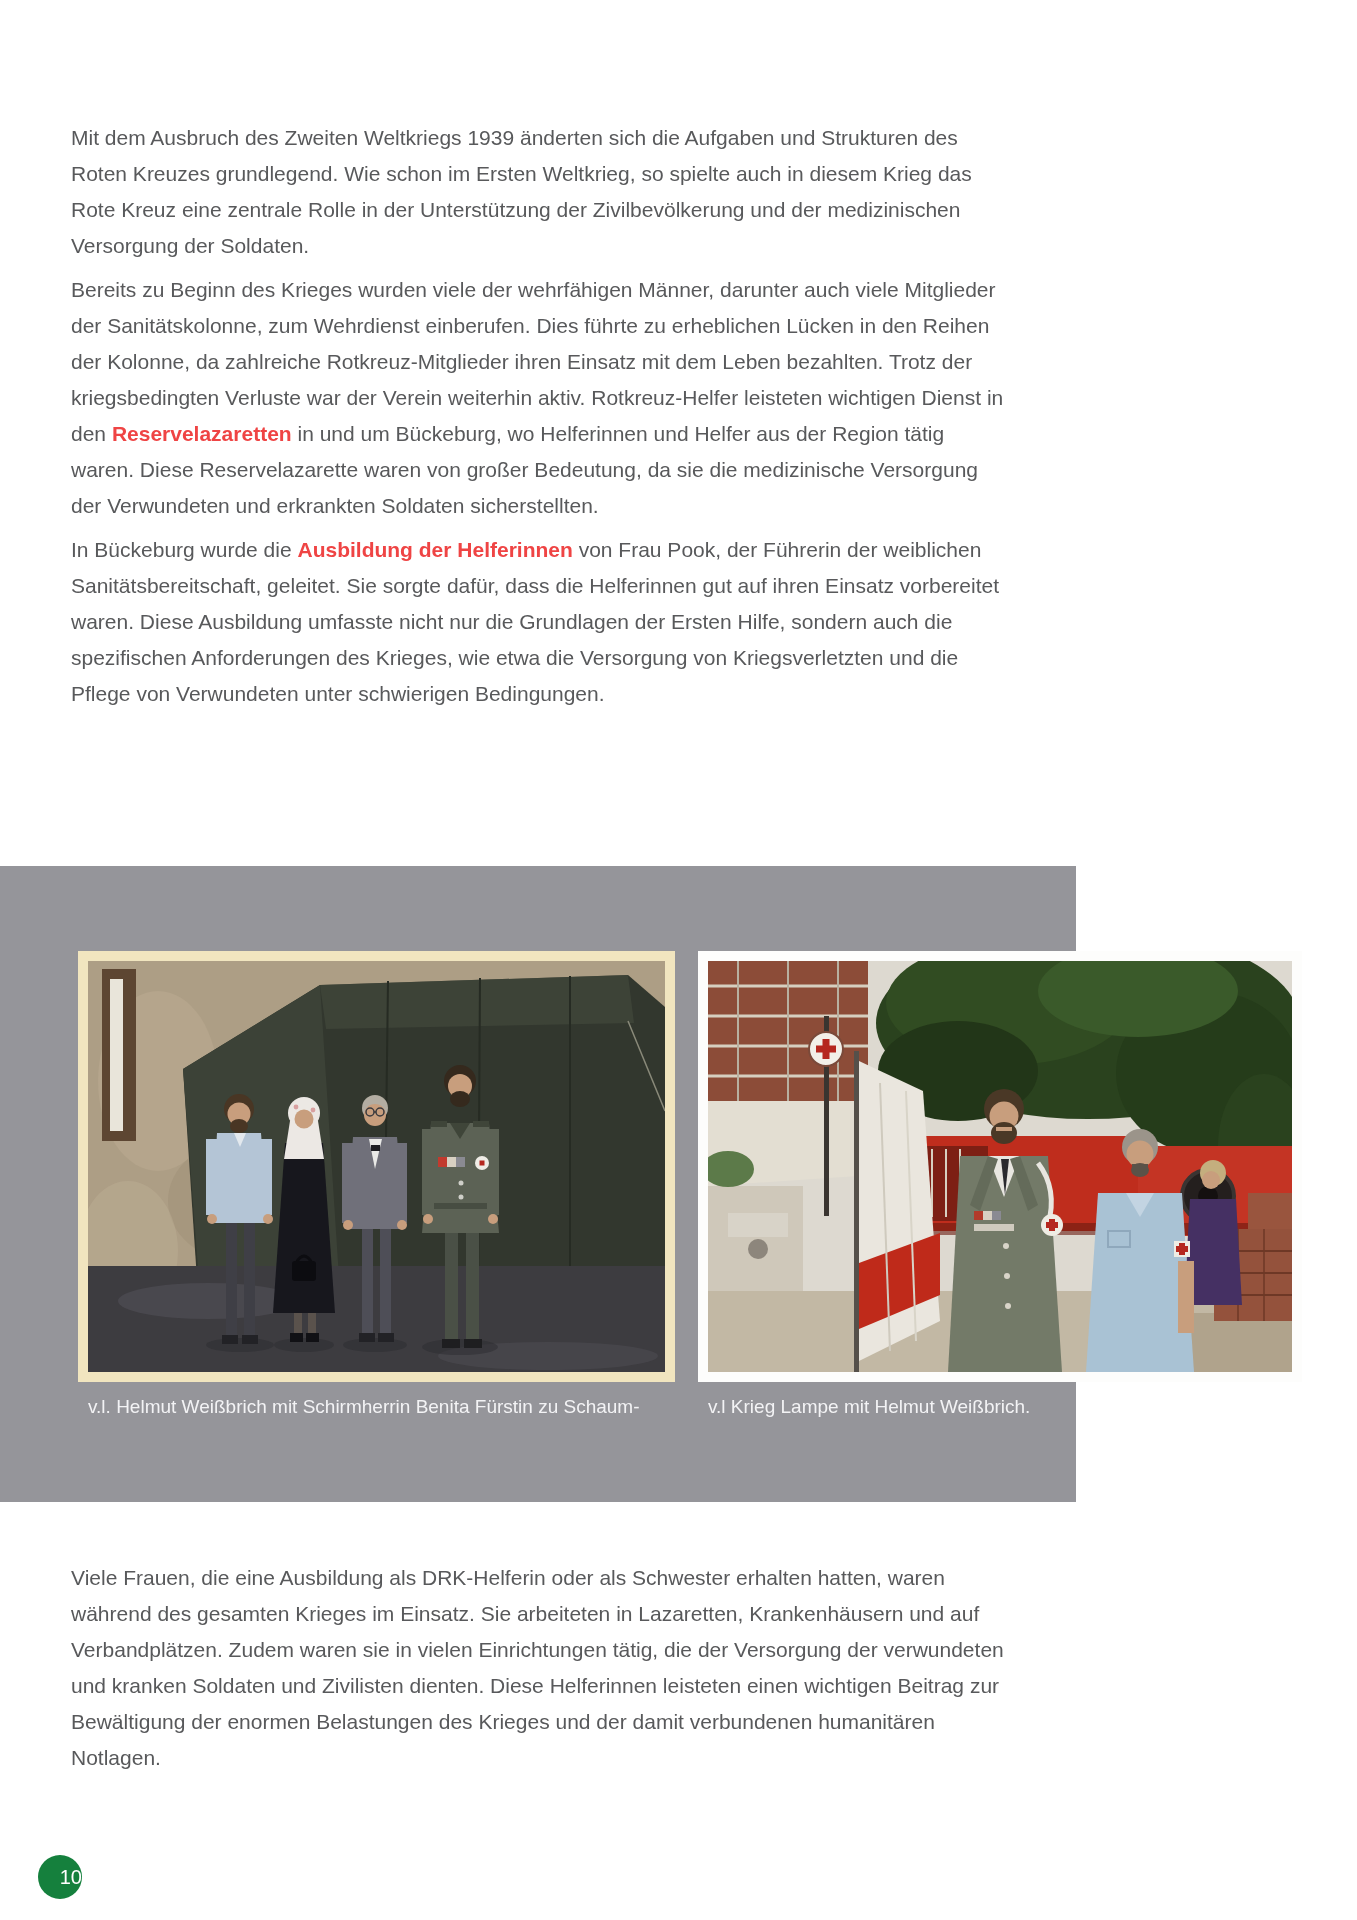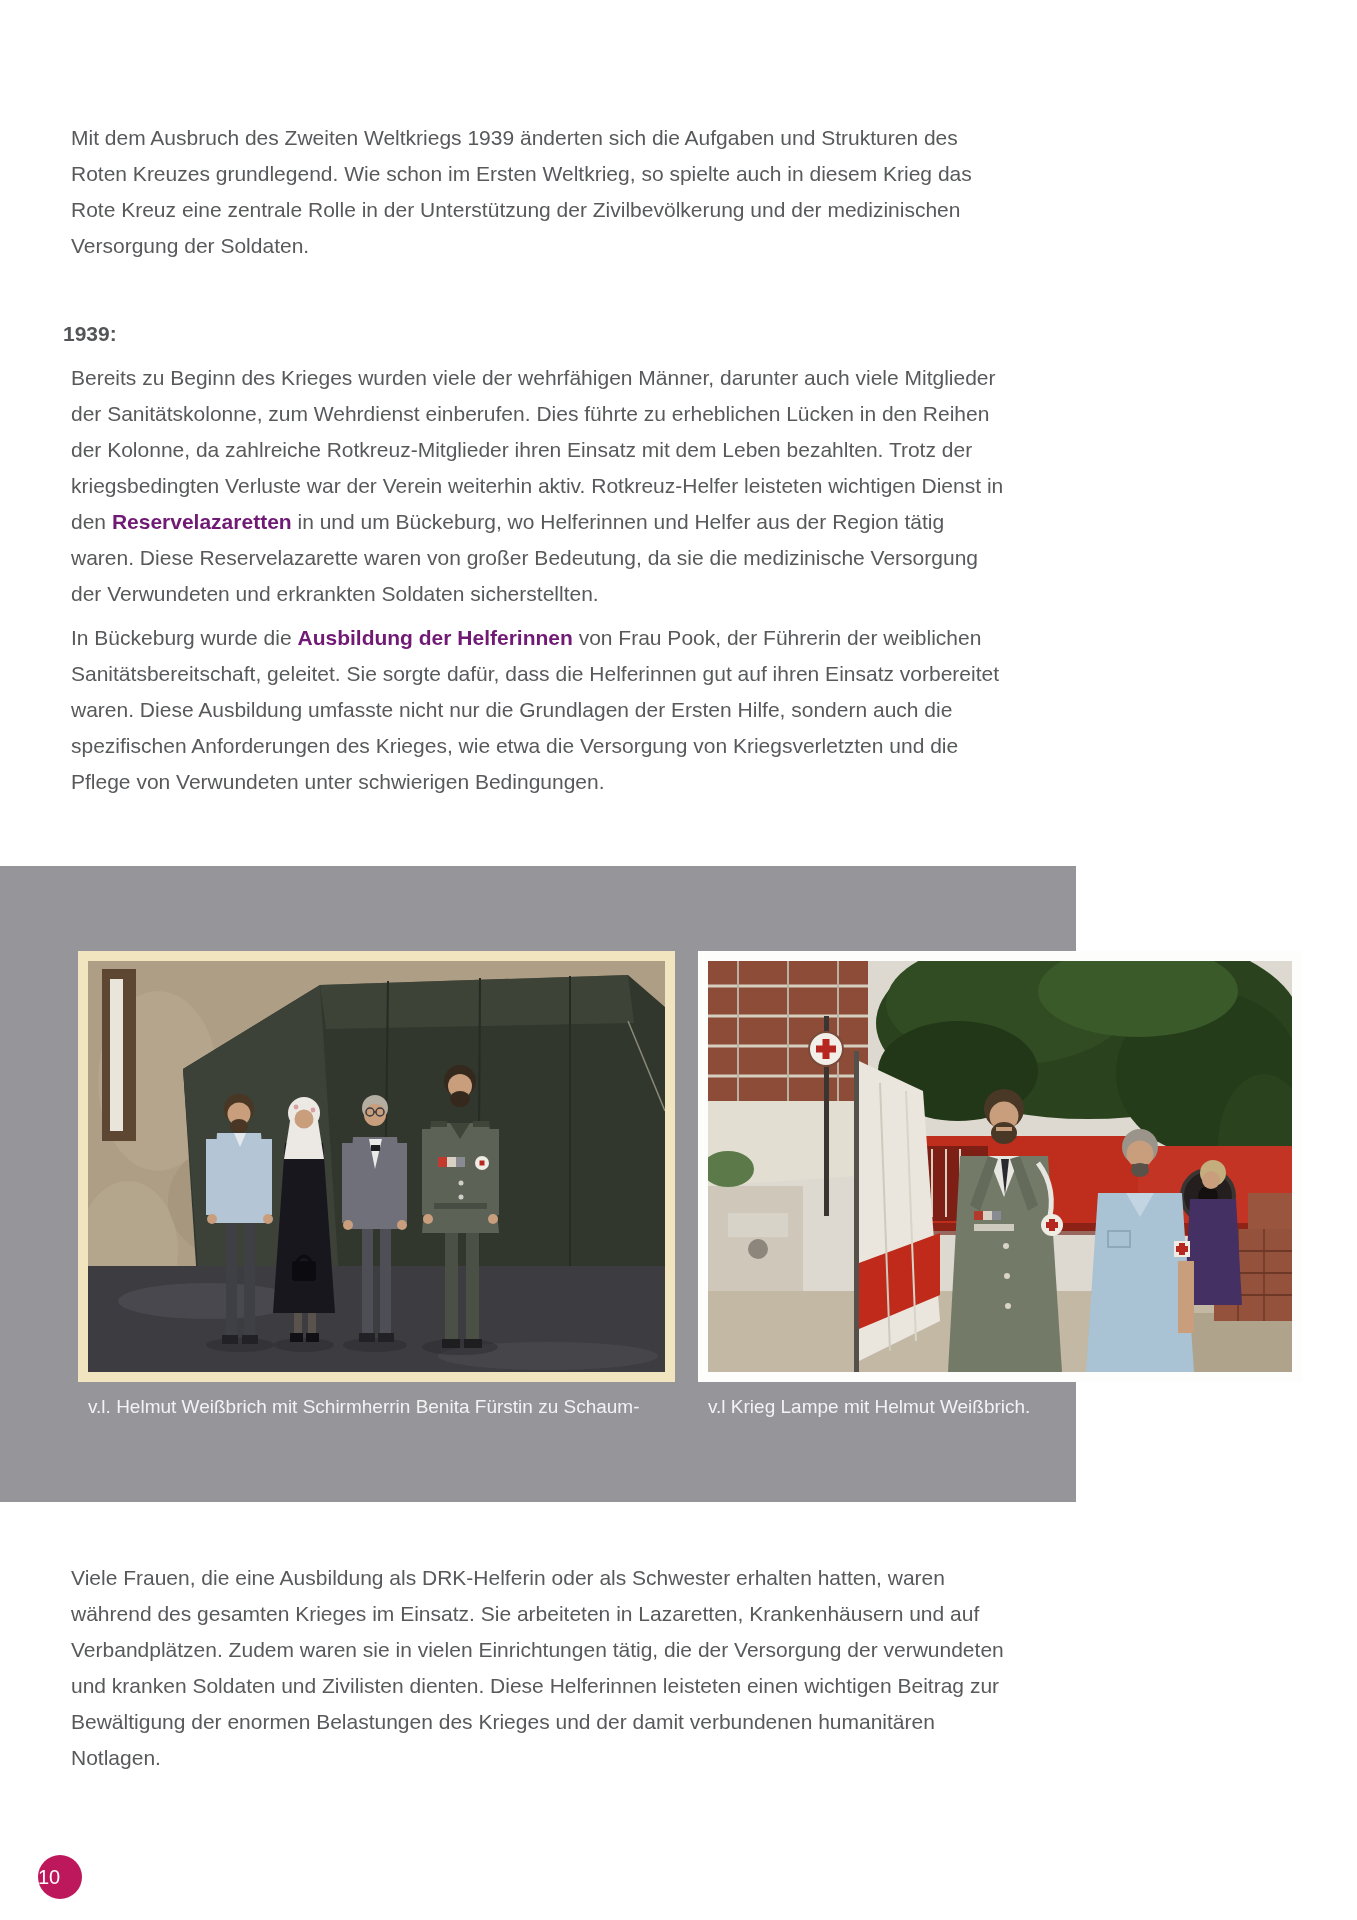--- a/index.html
+++ b/index.html
@@ -9,46 +9,45 @@
     font-family:"Liberation Sans","DejaVu Sans",sans-serif;
     color:#58595b;
   }
   
   .textblock{position:absolute;left:63px;width:958px;font-size:21px;line-height:36px;}
   .tb-top{top:112px;}
   .tb-bottom{top:1552px;}
   .textblock h2{font-size:21px;line-height:36px;font-weight:700;margin:0;color:#545557;}
   .textblock p{margin:8px;}
   .gap-top{margin-top:52px !important;}
-  b{font-weight:700;color:#701a75;}
+  b{font-weight:700;color:#ef4444;}
   
   .band{position:absolute;left:0;top:866px;width:1076px;height:636px;background:#95959a;}
   .photo-frame{position:absolute;top:85px;box-sizing:border-box;padding:10px;}
   .frame-cream{left:78px;width:597px;height:431px;background:#f1e5bf;}
   .frame-white{left:698px;width:604px;height:431px;background:#fdfdfc;}
   .photo-frame svg{display:block;width:100%;height:100%;}
   .caption{
     position:absolute;top:527px;color:#f3f3f5;font-size:19px;line-height:28px;width:620px;
   }
   .caption-1{left:88px;}
   .caption-2{left:708px;}
   
   .page-badge{
     position:absolute;left:38px;top:1855px;width:44px;height:44px;border-radius:50%;
-    background:#be185d;color:#ffffff;font-size:20px;line-height:44px;text-align:left;
+    background:#15803d;color:#ffffff;font-size:20px;line-height:44px;text-align:right;
   }
 </style>
 </head>
 <body>
 
 <div class="page">
 
   <div class="textblock tb-top">
     <p>Mit dem Ausbruch des Zweiten Weltkriegs 1939 änderten sich die Aufgaben und Strukturen des Roten Kreuzes grundlegend. Wie schon im Ersten Weltkrieg, so spielte auch in diesem Krieg das Rote Kreuz eine zentrale Rolle in der Unterstützung der Zivilbevölkerung und der medizinischen Versorgung der Soldaten.</p>
-    <h2 class="gap-top">1939:</h2>
     <p><span>Bereits zu Beginn des Krieges wurden viele der wehrfähigen Männer, darunter auch viele Mitglieder der Sanitätskolonne, zum Wehrdienst einberufen. Dies führte zu erheblichen Lücken in den Reihen der Kolonne, da zahlreiche Rotkreuz-Mitglieder ihren Einsatz mit dem Leben bezahlten. Trotz der kriegsbedingten Verluste war der Verein weiterhin aktiv. Rotkreuz-Helfer leisteten wichtigen Dienst in den </span><b>Reservelazaretten</b><span> in und um Bückeburg, wo Helferinnen und Helfer aus der Region tätig waren. Diese Reservelazarette waren von großer Bedeutung, da sie die medizinische Versorgung der Verwundeten und erkrankten Soldaten sicherstellten.</span></p>
     <p><span>In Bückeburg wurde die </span><b>Ausbildung der Helferinnen</b><span> von Frau Pook, der Führerin der weiblichen Sanitätsbereitschaft, geleitet. Sie sorgte dafür, dass die Helferinnen gut auf ihren Einsatz vorbereitet waren. Diese Ausbildung umfasste nicht nur die Grundlagen der Ersten Hilfe, sondern auch die spezifischen Anforderungen des Krieges, wie etwa die Versorgung von Kriegsverletzten und die Pflege von Verwundeten unter schwierigen Bedingungen.</span></p>
   </div>
 
   <div class="band">
 
     <div class="photo-frame frame-cream">
       <svg viewBox="0 0 577 411" preserveAspectRatio="none" aria-hidden="true">
 
         <g>

